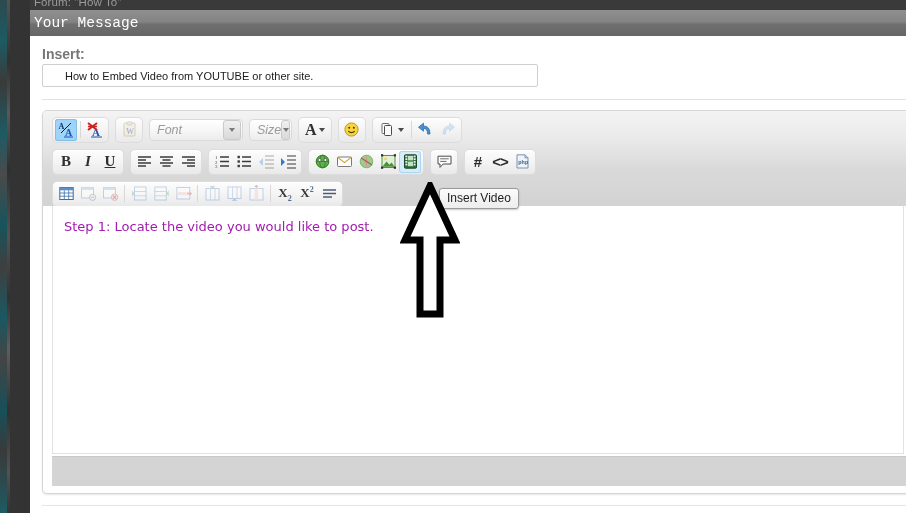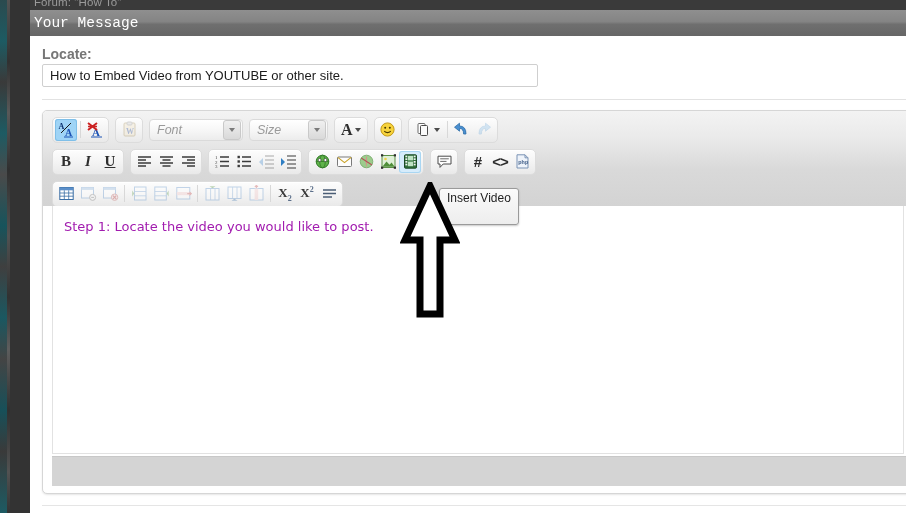--- a/index.html
+++ b/index.html
@@ -60,21 +60,21 @@
   
   #title-label {
     position:absolute; left:42px; top:46px; z-index:14;
     font-size:14px; color:#777777; font-weight:bold; line-height:16px;
   }
   #title-input {
     position:absolute; left:42px; top:64px; width:496px; height:23px;
     background:#ffffff; border:1px solid #cfcfcf; border-radius:2px;
     z-index:14; padding:0 7px; display:flex; align-items:center;
   }
-  #title-input-text { font-size:13px; color:#1b1b1b; line-height:14px; }
+  #title-input-text { font-size:11px; color:#1b1b1b; line-height:14px;margin-left:15px; }
 
   
   #title-divider {
     position:absolute; left:42px; top:99px; width:864px; height:1px;
     background:#e2e2e2; z-index:13;
   }
 
   
   #editor-card {
     position:absolute; left:42px; top:110px; width:872px; height:384px;
@@ -156,21 +156,21 @@
   #editor-statusbar {
     position:absolute; left:9px; top:345px; width:861px; height:30px;
     background:#d4d4d4; border-top:1px solid #c8c8c8;
   }
 
   
   #tooltip {
     position:absolute; left:439px; top:188px; z-index:40;
     background:linear-gradient(180deg,#fbfbfb 0%,#ededed 100%);
     border:1px solid #9a9a9a; border-radius:3px;
-    padding:2px 7px 19px; font-size:12px; color:#1e1e1e;
+    padding:2px 7px 3px; font-size:12px; color:#1e1e1e;
     box-shadow:0 1px 2px rgba(0,0,0,.22); white-space:nowrap;
   }
 
   
   #annot-arrow { position:absolute; left:400px; top:182px; z-index:45; pointer-events:none; }
 
   
   #bottom-rule {
     position:absolute; left:42px; top:505px; width:864px; height:1px;
     background:#e5e5e5; z-index:13;
@@ -183,21 +183,21 @@
 <div id="left-rail"></div>
 <div id="left-accent"></div>
 <div id="left-accent2"></div>
 
 <div id="forum-label">Forum: "How To"</div>
 <div id="window-header"></div>
 <div id="window-title">Your Message</div>
 
 <div id="page-body"></div>
 
-<div id="title-label">Locate:</div>
+<div id="title-label">Insert:</div>
 <div id="title-input">
   <span id="title-input-text">How to Embed Video from YOUTUBE or other site.</span>
 </div>
 <div id="title-divider"></div>
 
 <div id="editor-card">
   <div id="toolbar-area"></div>
 
   <div class="tb-row" id="tb-row1">
 
@@ -231,21 +231,21 @@
       </div>
     </div>
 
     <div class="ddl" style="width:94px;">
       <span class="lbl">Font</span>
       <div class="arrowbox" style="margin-left:auto;">
           <i class="caret"></i>
         </div>
     </div>
 
-    <div class="ddl" style="width:79px;">
+    <div class="ddl" style="width:43px;">
       <span class="lbl">Size</span>
       <div class="arrowbox" style="margin-left:auto;">
           <i class="caret"></i>
         </div>
     </div>
 
     <div class="pod">
       <div class="btn wide">
         <span class="g g-A">A</span>
           <i class="caret"></i>

